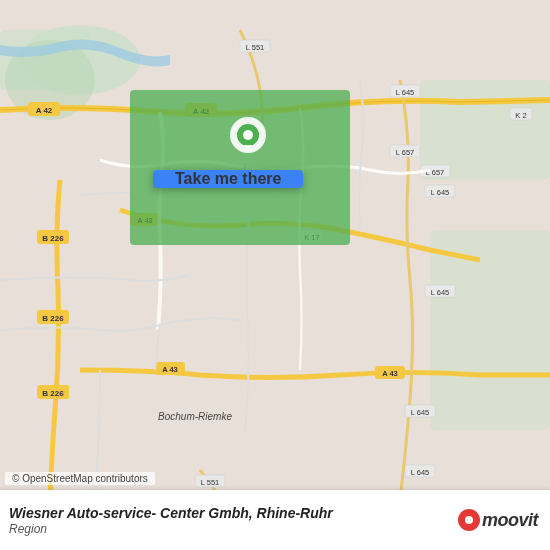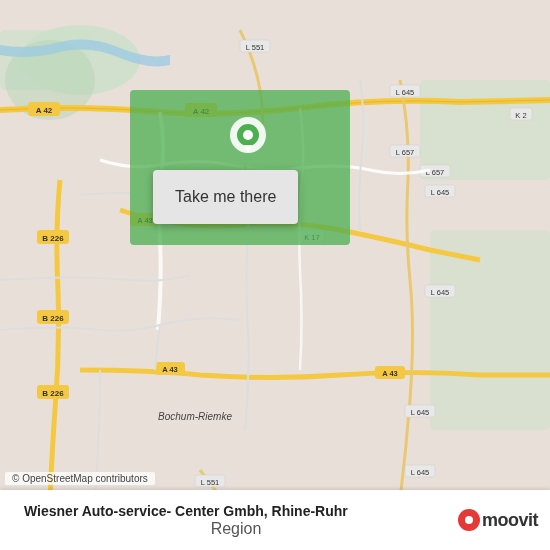--- a/index.html
+++ b/index.html
@@ -56,64 +56,64 @@
       display: flex;
       align-items: center;
       justify-content: center;
     }
 
     
     .take-me-there-btn {
       position: absolute;
       top: 170px;
       left: 153px;
-      background: #e5e5e5;
+      background: #3b82f6;
       border: none;
       border-radius: 4px;
-      padding: 18px 22px;
+      padding: 0 22px;
       font-size: 16px;
-      font-weight: 400;
+      font-weight: 700;
       color: #333;
       cursor: pointer;
       box-shadow: 0 2px 8px rgba(0,0,0,0.3);
       white-space: nowrap;
     }
 
     
     .bottom-bar {
       position: absolute;
       bottom: 0;
       left: 0;
       width: 100%;
       background: white;
-      padding: 10px 12px 10px 24px;
+      padding: 10px 12px 10px 9px;
       display: flex;
       align-items: center;
       justify-content: space-between;
       box-shadow: 0 -1px 4px rgba(0,0,0,0.15);
       min-height: 60px;
+      font-style: italic;
     }
 
     .bottom-bar-left {
       display: flex;
       flex-direction: column;
       flex: 1;
     }
 
     .bottom-bar-title {
       font-size: 14px;
       font-weight: 600;
       color: #222;
       line-height: 1.3;
     }
 
     .bottom-bar-subtitle {
-      font-size: 16px;
+      font-size: 12px;
       color: #555;
-      text-align: center;
     }
 
     .moovit-logo {
       display: flex;
       align-items: center;
       margin-left: 10px;
       flex-shrink: 0;
     }
 
     .moovit-text {

